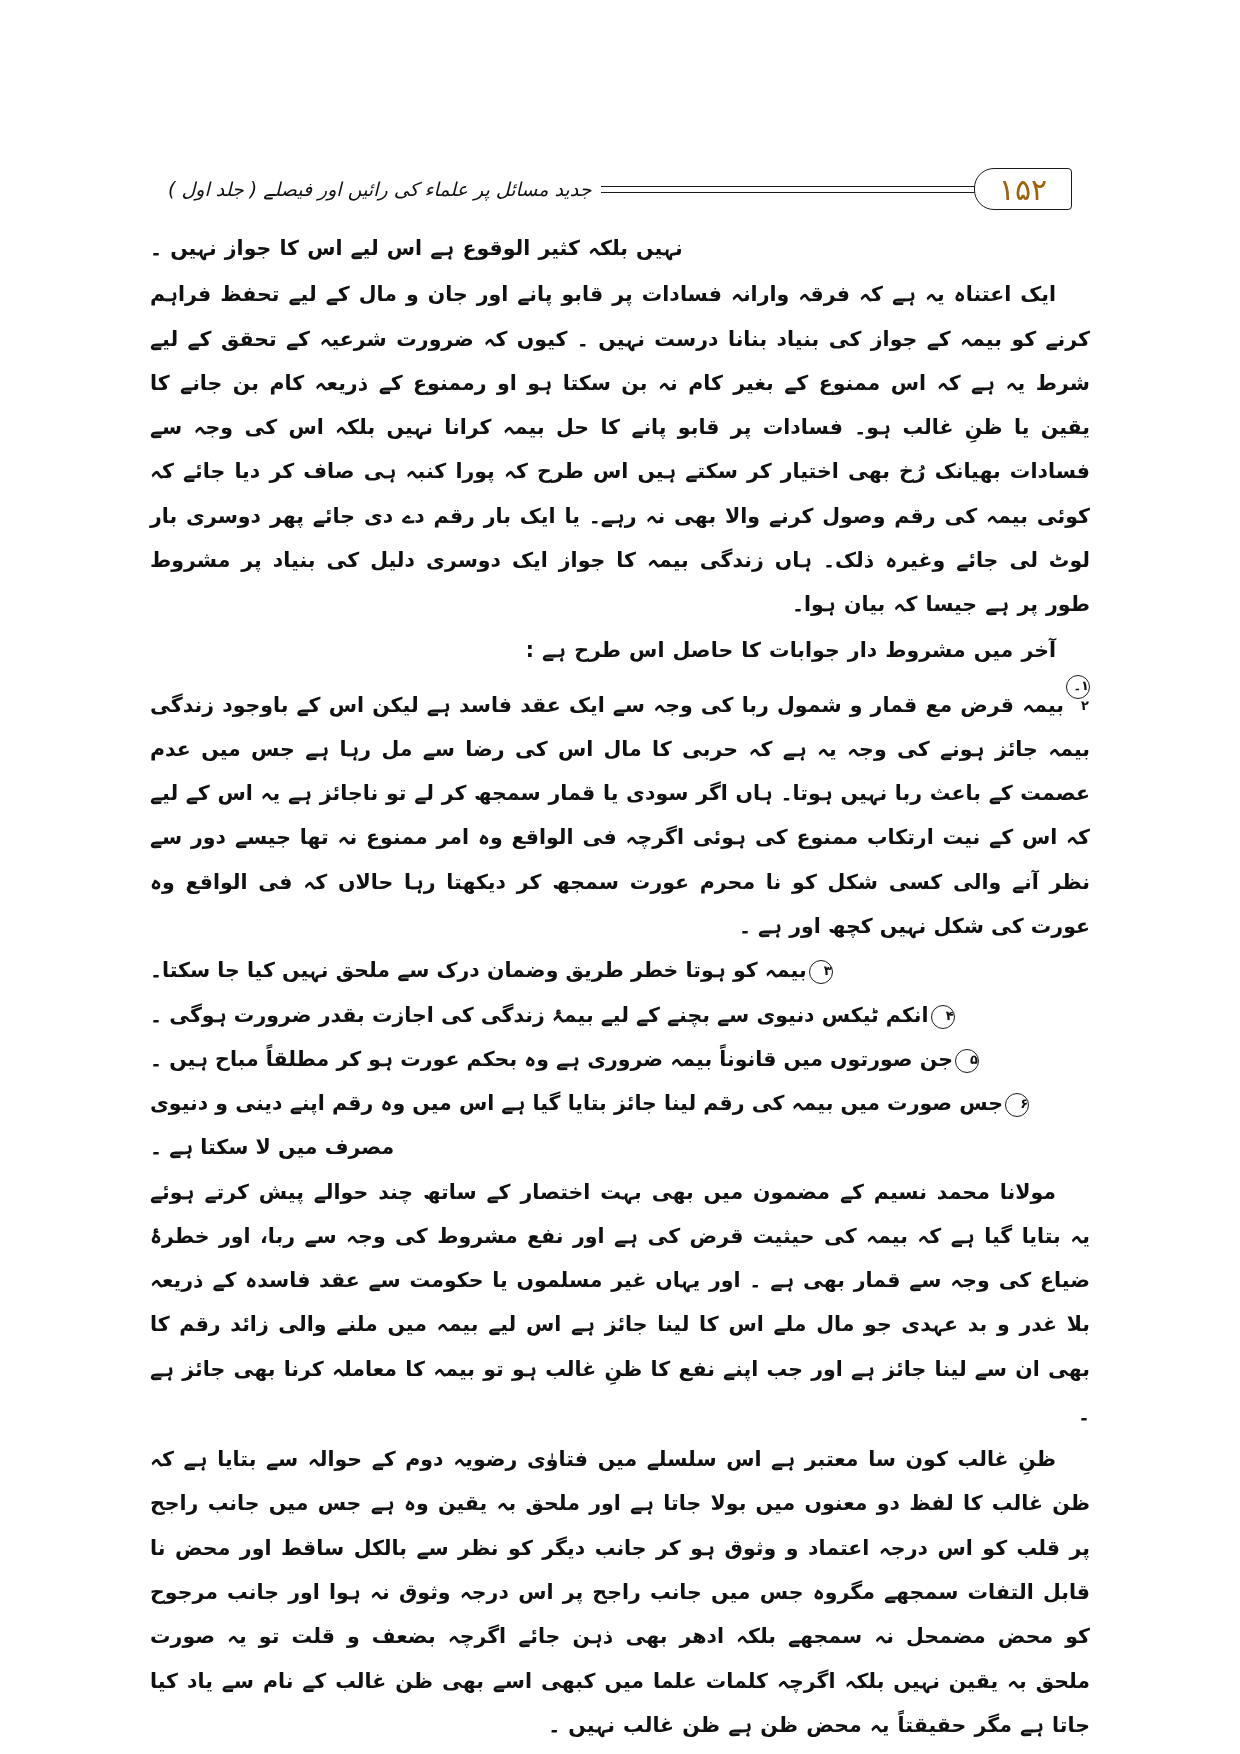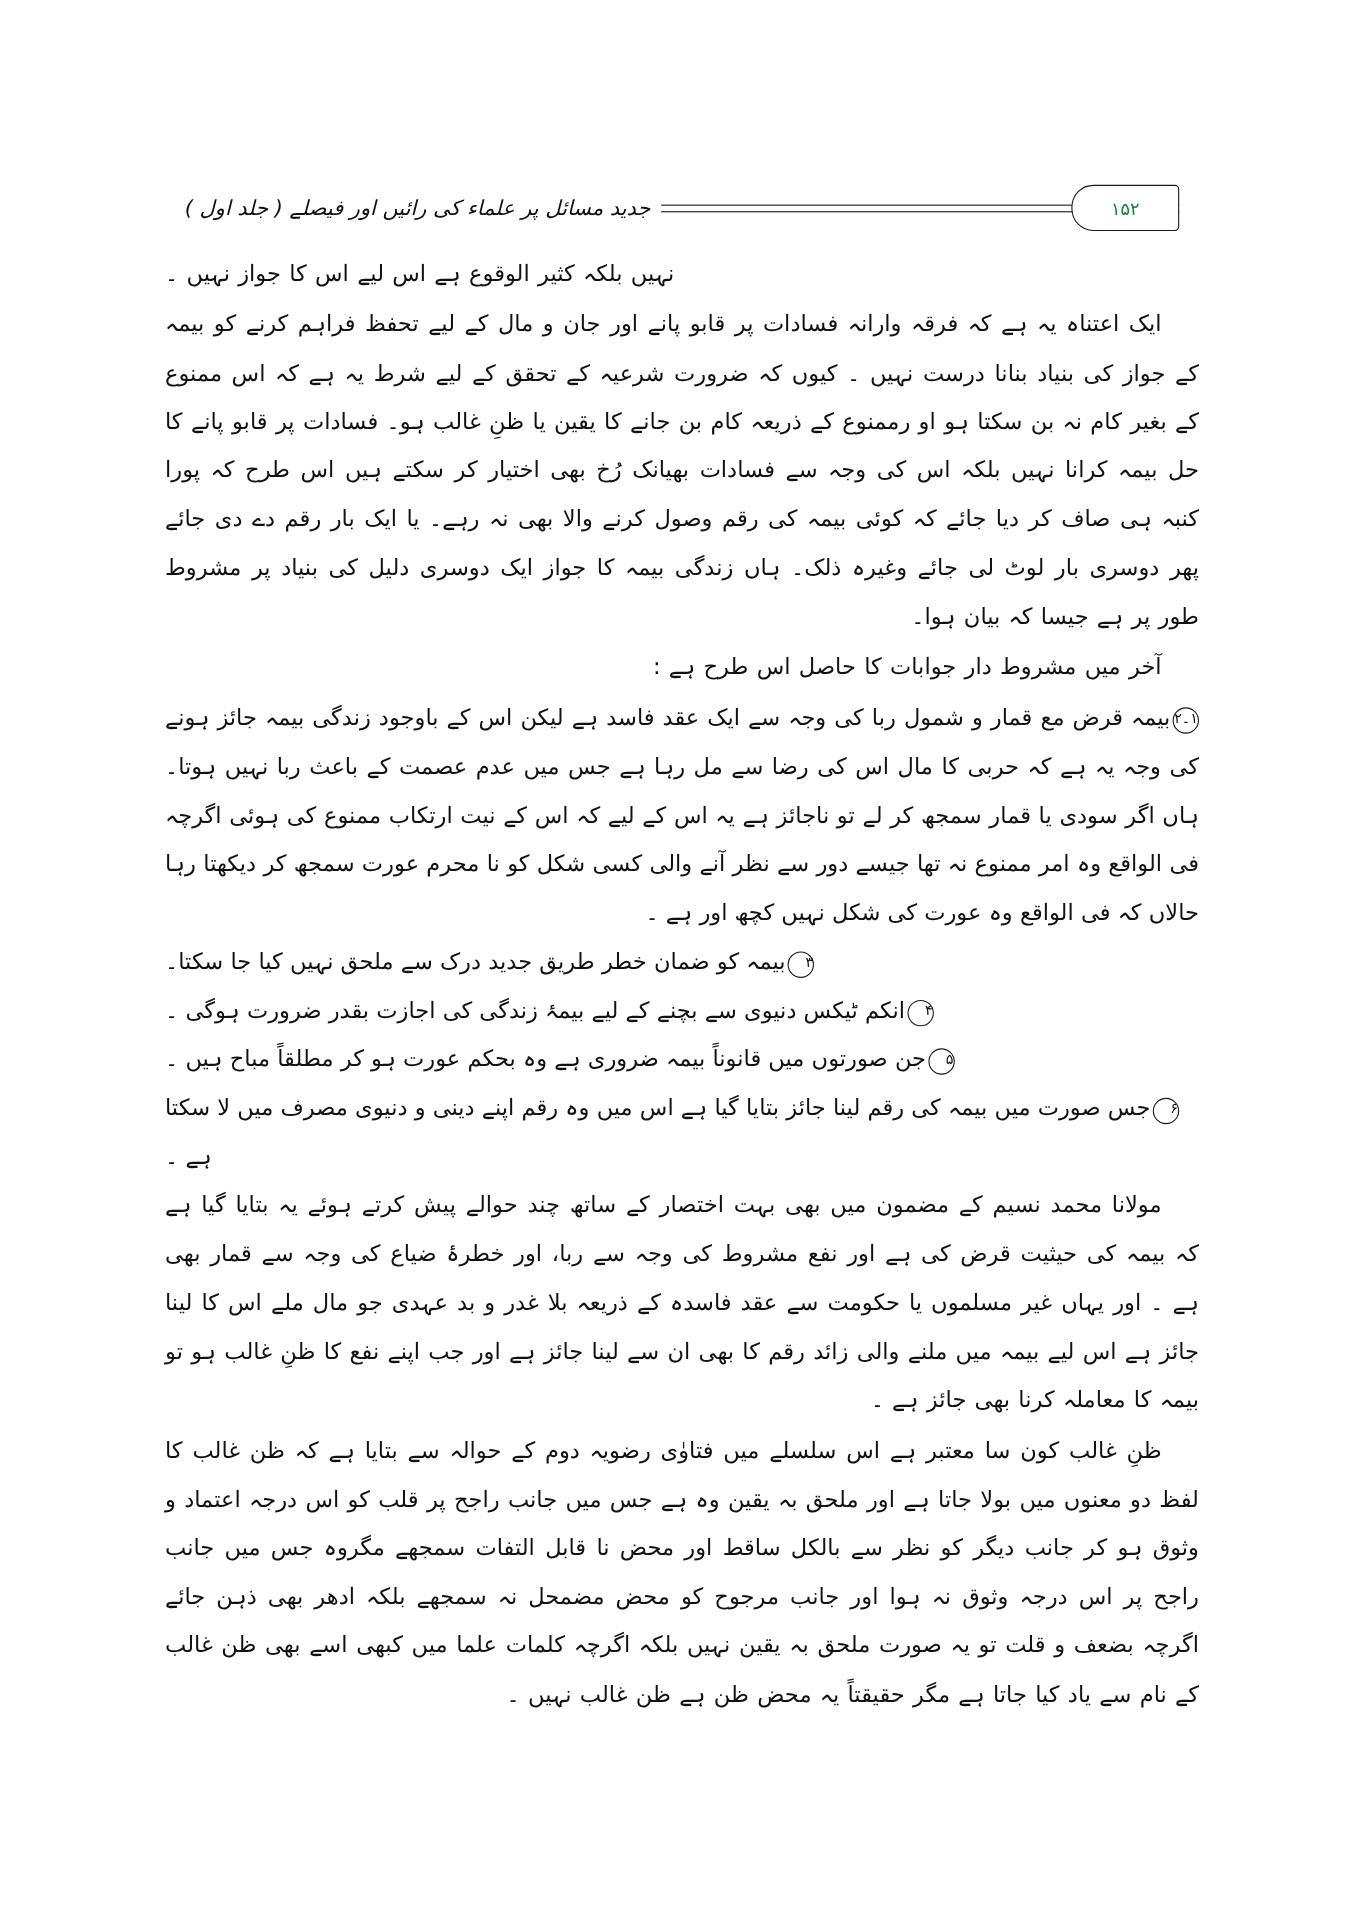--- a/index.html
+++ b/index.html
@@ -61,35 +61,36 @@
     min-width: 96px;
     height: 40px;
     background: #ffffff;
     border: 1.8px solid #1a1a1a;
     border-radius: 20px 4px 4px 20px;
     display: flex;
     align-items: center;
     justify-content: center;
   }
   .page-number {
-    font-size: 16px;
-    color: #15803d;
+    font-size: 30px;
+    color: #a16207;
     letter-spacing: 1px;
     direction: rtl;
   }
 
   
   .body {
     position: absolute;
     top: 226px;
     left: 150px;
     right: 150px;
     direction: rtl;
     text-align: justify;
     text-justify: inter-word;
+    font-weight: bold;
   }
   .para {
     font-size: 20.5px;
     line-height: 2.16;
     margin: 0 0 2px 0;
     text-align: justify;
     word-spacing: 1px;
   }
   .para.indent {
     text-indent: 34px;
@@ -140,21 +141,21 @@
 
     <p class="para indent">ایک اعتناہ یہ ہے کہ فرقہ وارانہ فسادات پر قابو پانے اور جان و مال کے لیے تحفظ فراہم کرنے کو بیمہ کے جواز کی بنیاد بنانا درست نہیں ۔ کیوں کہ ضرورت شرعیہ کے تحقق کے لیے شرط یہ ہے کہ اس ممنوع کے بغیر کام نہ بن سکتا ہو او رممنوع کے ذریعہ کام بن جانے کا یقین یا ظنِ غالب ہو۔ فسادات پر قابو پانے کا حل بیمہ کرانا نہیں بلکہ اس کی وجہ سے فسادات بھیانک رُخ بھی اختیار کر سکتے ہیں اس طرح کہ پورا کنبہ ہی صاف کر دیا جائے کہ کوئی بیمہ کی رقم وصول کرنے والا بھی نہ رہے۔ یا ایک بار رقم دے دی جائے پھر دوسری بار لوٹ لی جائے وغیرہ ذلک۔ ہاں زندگی بیمہ کا جواز ایک دوسری دلیل کی بنیاد پر مشروط طور پر ہے جیسا کہ بیان ہوا۔</p>
 
     <p class="para indent">آخر میں مشروط دار جوابات کا حاصل اس طرح ہے :</p>
 
     <p class="list-item">
       <span class="num">۱۔۲</span><span>بیمہ قرض مع قمار و شمول ربا کی وجہ سے ایک عقد فاسد ہے لیکن اس کے باوجود زندگی بیمہ جائز ہونے کی وجہ یہ ہے کہ حربی کا مال اس کی رضا سے مل رہا ہے جس میں عدم عصمت کے باعث ربا نہیں ہوتا۔ ہاں اگر سودی یا قمار سمجھ کر لے تو ناجائز ہے یہ اس کے لیے کہ اس کے نیت ارتکاب ممنوع کی ہوئی اگرچہ فی الواقع وہ امر ممنوع نہ تھا جیسے دور سے نظر آنے والی کسی شکل کو نا محرم عورت سمجھ کر دیکھتا رہا حالاں کہ فی الواقع وہ عورت کی شکل نہیں کچھ اور ہے ۔</span>
     </p>
 
     <p class="list-item short">
-      <span class="num">۳</span><span>بیمہ کو ضمان خطر طریق جدید درک سے ملحق نہیں کیا جا سکتا۔</span>
+      <span class="num">۳</span><span>بیمہ کو ہوتا خطر طریق وضمان درک سے ملحق نہیں کیا جا سکتا۔</span>
     </p>
 
     <p class="list-item short">
       <span class="num">۴</span><span>انکم ٹیکس دنیوی سے بچنے کے لیے بیمۂ زندگی کی اجازت بقدر ضرورت ہوگی ۔</span>
     </p>
 
     <p class="list-item short">
       <span class="num">۵</span><span>جن صورتوں میں قانوناً بیمہ ضروری ہے وہ بحکم عورت ہو کر مطلقاً مباح ہیں ۔</span>
     </p>
 

